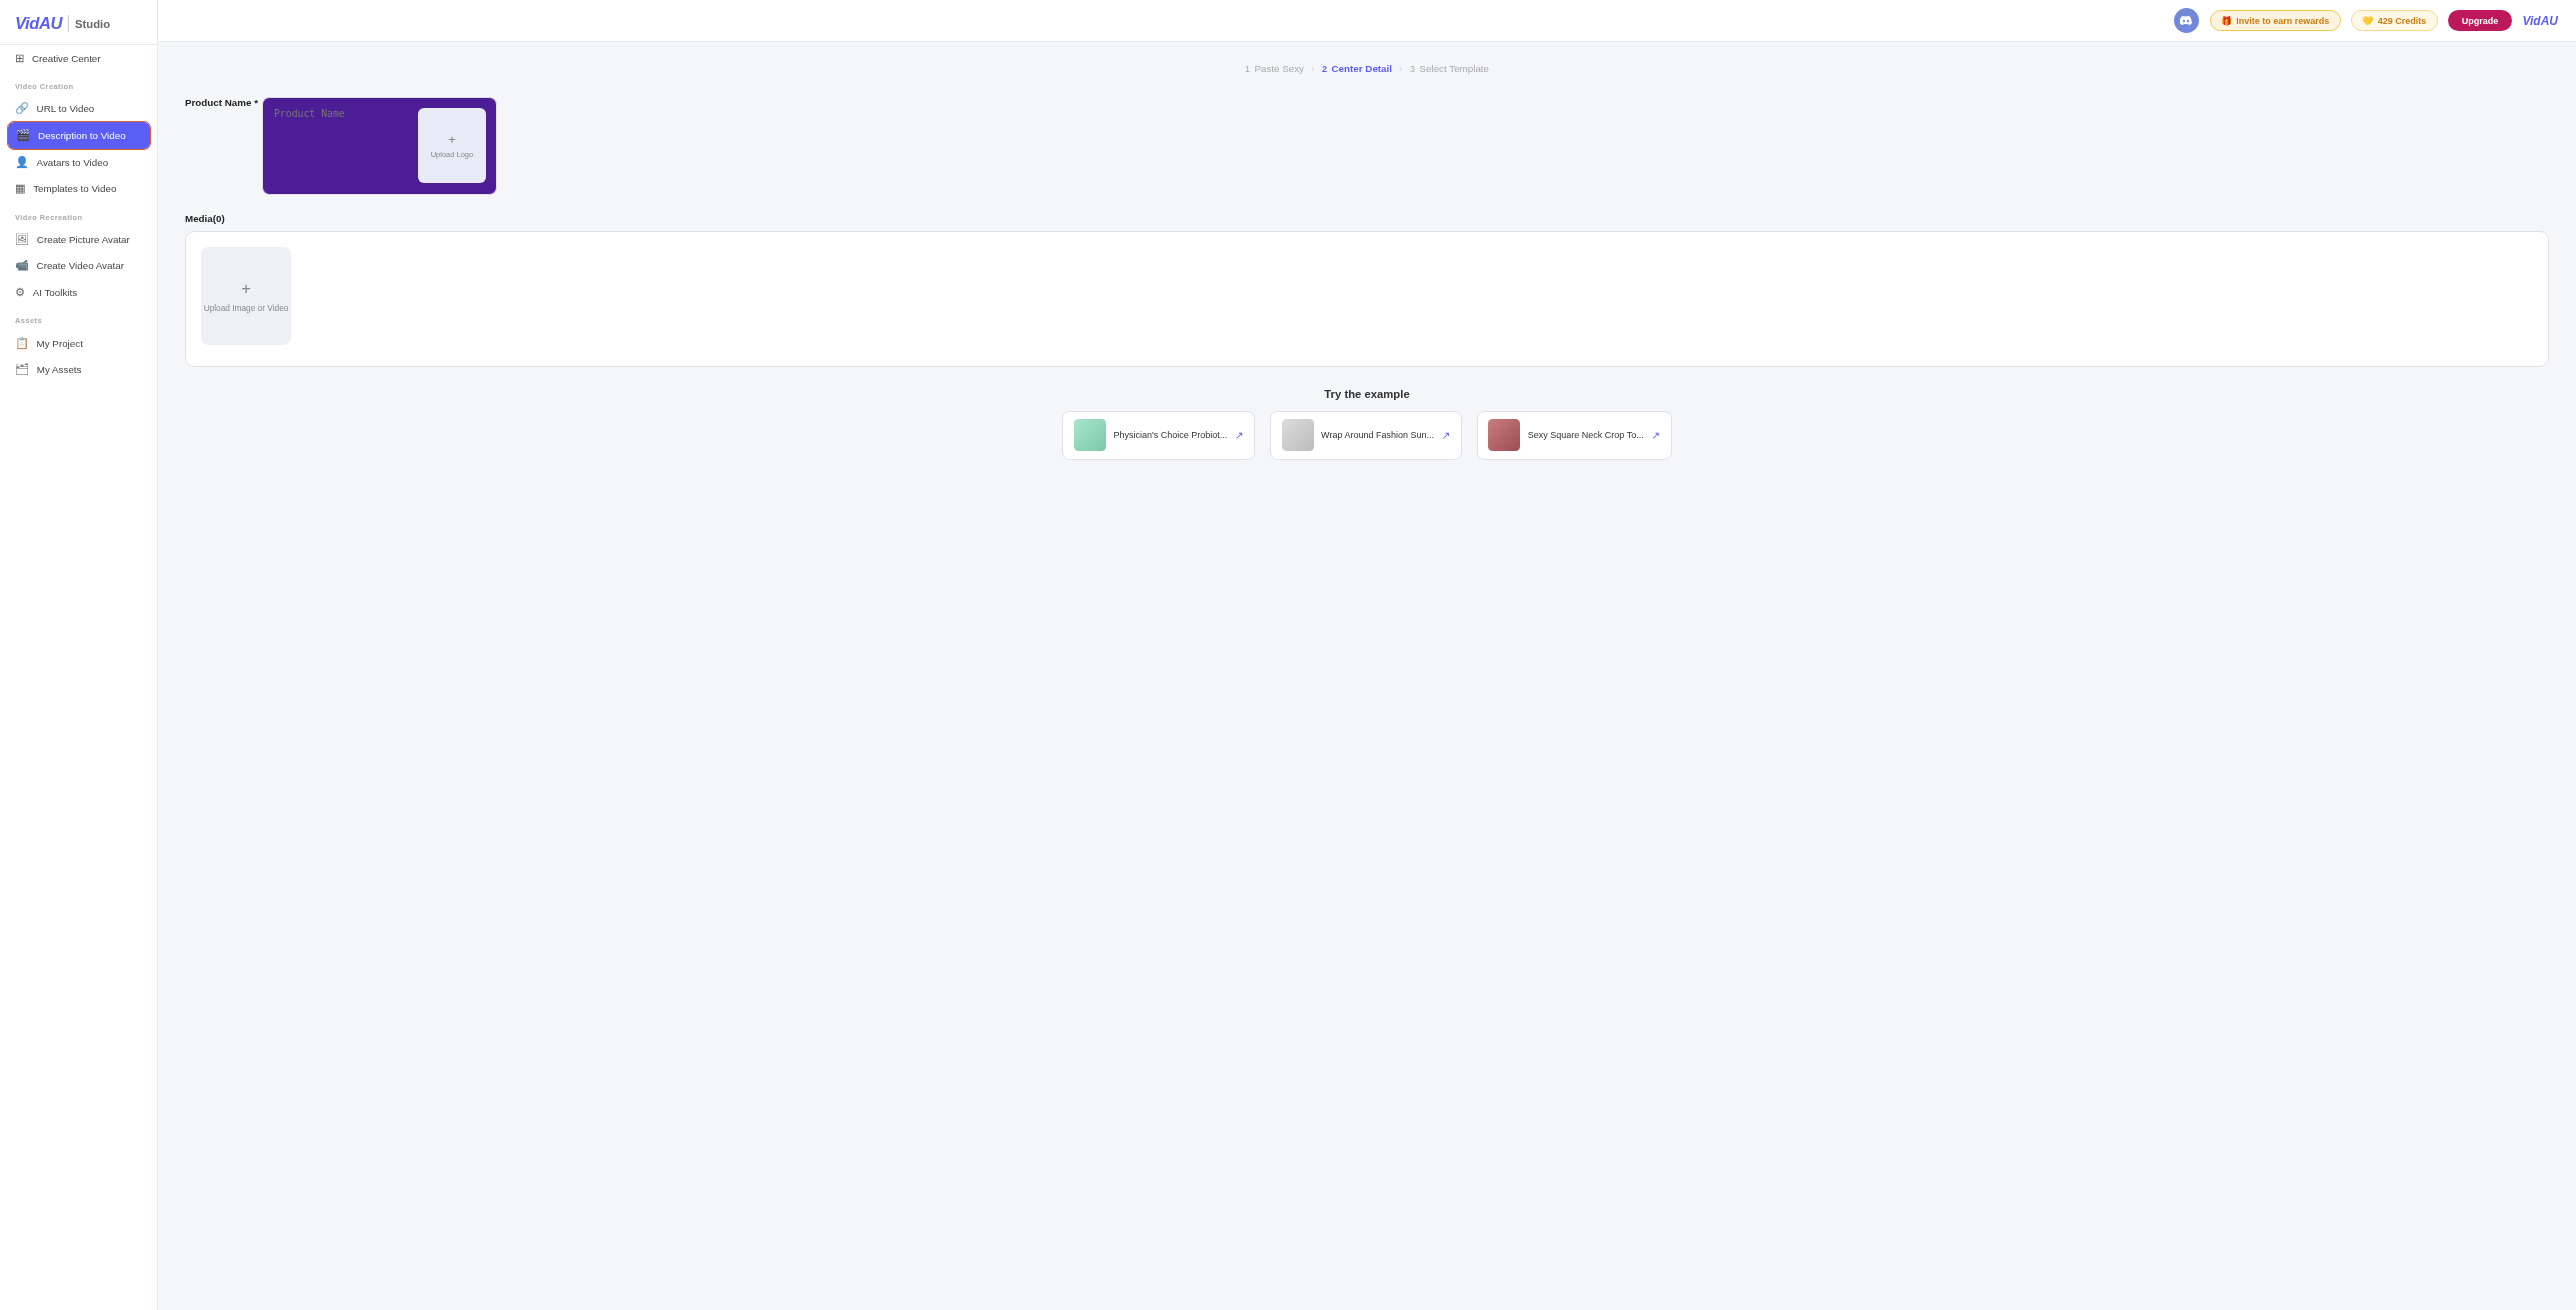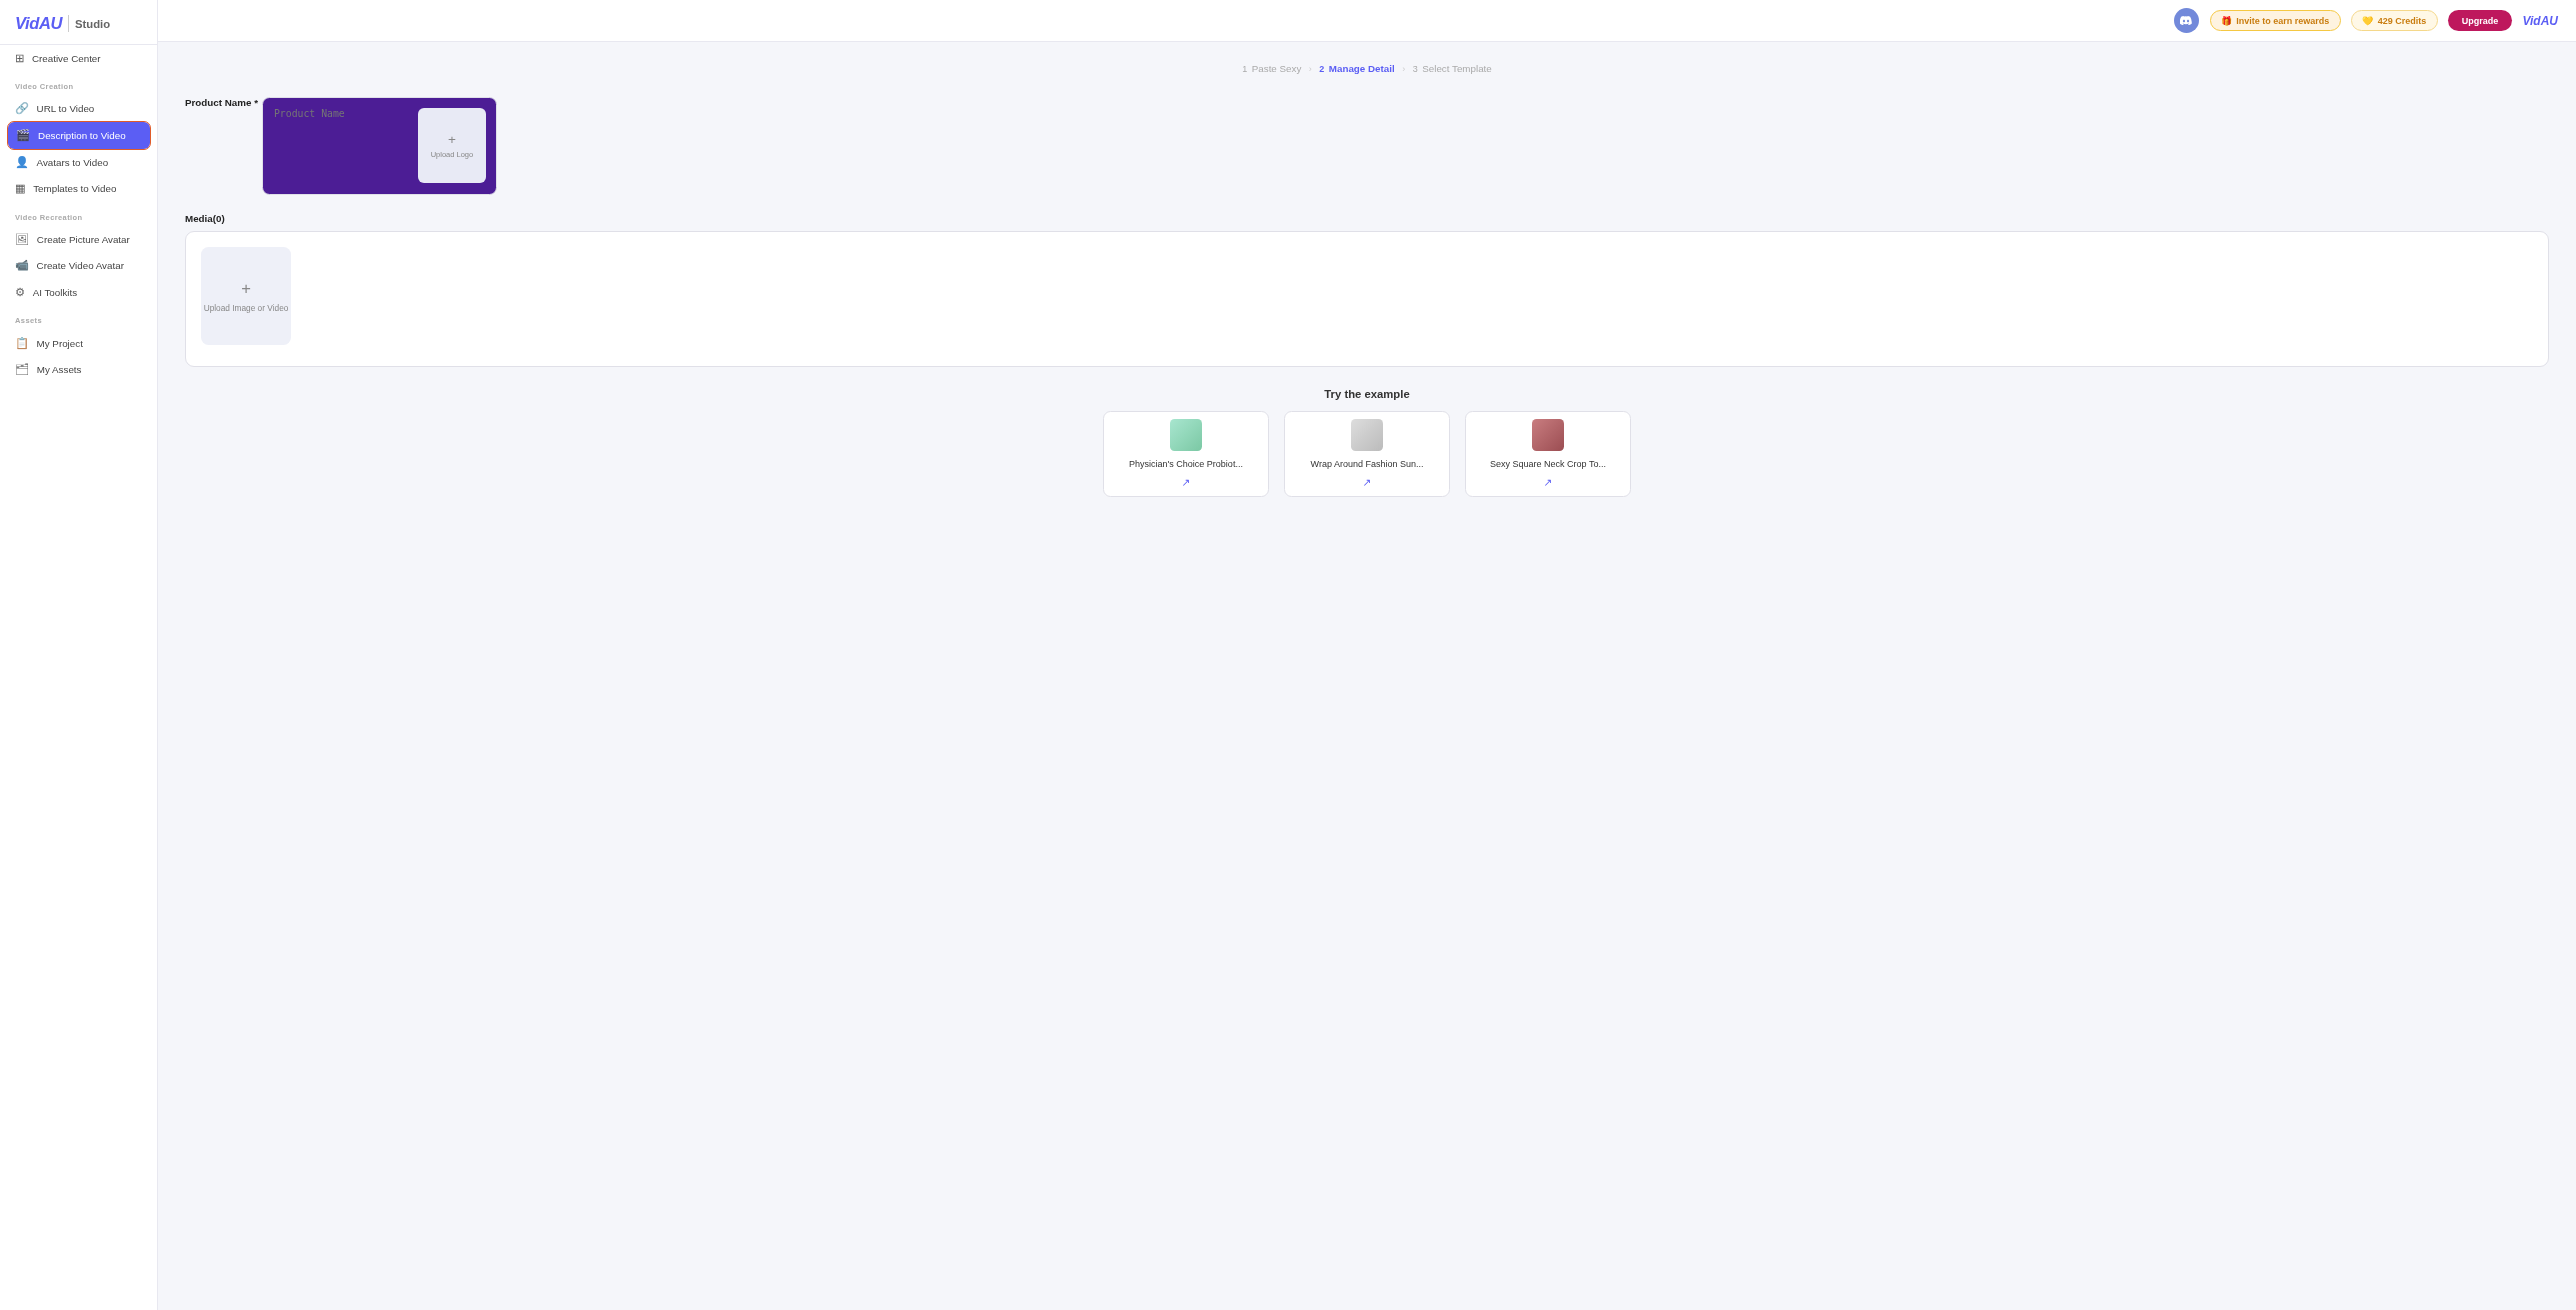--- a/index.html
+++ b/index.html
@@ -368,21 +368,20 @@
     .example-item {
       display: flex;
       align-items: center;
       gap: 7.5px;
       background: #fff;
       border: 0.8px solid #e0e0e8;
       border-radius: 7.5px;
       padding: 7.5px 10.5px;
       cursor: pointer;
       min-width: 166px;
-      flex-direction: column;
     }
 
     .example-thumb {
       width: 32px;
       height: 32px;
       border-radius: 4.5px;
       overflow: hidden;
       background: #e0e0e0;
       flex-shrink: 0;
     }
@@ -501,21 +500,21 @@
   <div class="content">
 
     <div class="stepper">
       <div class="step">
         <span class="step-num">1</span>
         <span>Paste Sexy</span>
       </div>
       <span class="step-arrow">›</span>
       <div class="step active">
         <span class="step-num">2</span>
-        <span>Manage Detail</span>
+        <span>Center Detail</span>
       </div>
       <span class="step-arrow">›</span>
       <div class="step">
         <span class="step-num">3</span>
         <span>Select Template</span>
       </div>
     </div>
 
     <div class="form-row">
 

